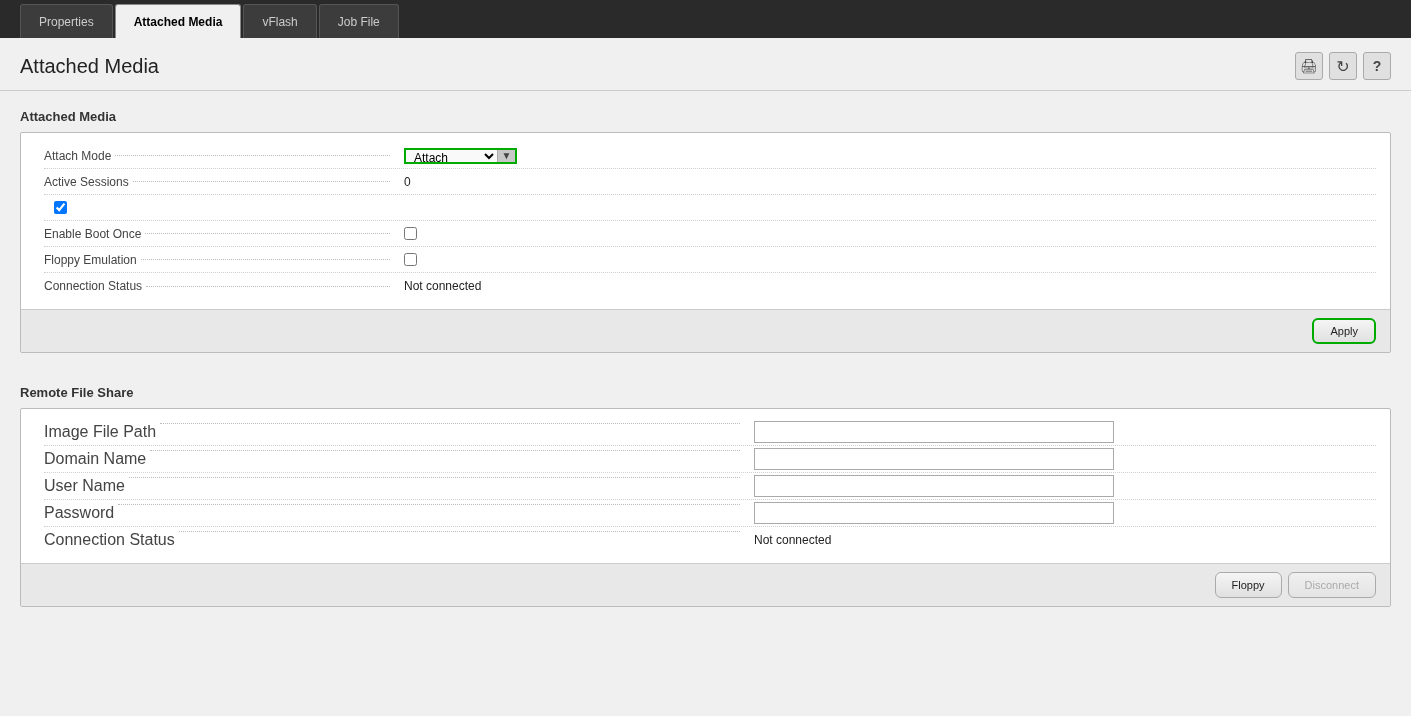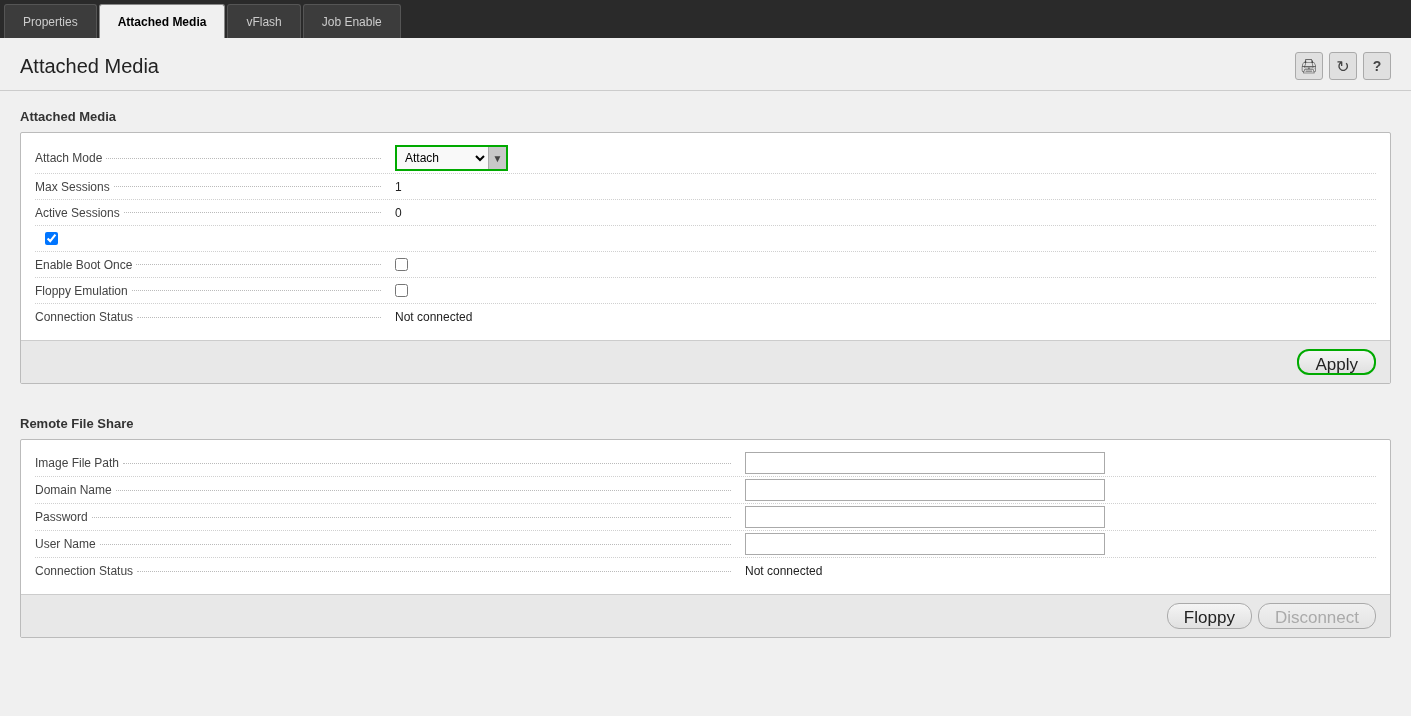--- a/index.html
+++ b/index.html
@@ -9,21 +9,21 @@
       background: #3a3a3a;
       color: #222;
     }
 
     
     .tab-bar {
       background: #2a2a2a;
       display: flex;
       align-items: stretch;
       height: 38px;
-      padding: 0 4px;
+      padding: 0 20px;
       gap: 2px;
     }
     .tab {
       padding: 0 18px;
       display: flex;
       align-items: center;
       cursor: pointer;
       font-size: 12px;
       color: #ccc;
       background: #3c3c3c;
@@ -92,20 +92,21 @@
     .section-box {
       background: #fff;
       border: 1px solid #bbb;
       border-radius: 2px;
       margin-bottom: 14px;
     }
 
     
     .form-body {
       padding: 10px 14px;
+      margin-left: 9px;
     }
     .form-row {
       display: flex;
       align-items: center;
       min-height: 26px;
       border-bottom: 1px dotted #d0d0d0;
     }
     .form-row:last-child {
       border-bottom: none;
     }
@@ -136,21 +137,21 @@
       font-size: 12px;
       color: #222;
       display: flex;
       align-items: center;
     }
     .select-wrapper {
       display: flex;
       align-items: center;
       border: 2px solid #00aa00;
       background: #f9f9f9;
-      height: 26px;
+      height: 16px;
       min-width: 90px;
     }
     .select-wrapper select {
       border: none;
       background: transparent;
       padding: 0 4px;
       font-size: 12px;
       flex: 1;
       height: 100%;
       outline: none;
@@ -178,24 +179,24 @@
     
     .action-bar {
       padding: 8px 14px;
       display: flex;
       justify-content: flex-end;
       background: #e8e8e8;
       border-top: 1px solid #ccc;
     }
     .btn {
       padding: 4px 16px;
-      font-size: 17px;
+      font-size: 11px;
       background: linear-gradient(to bottom, #f5f5f5, #e0e0e0);
       border: 1px solid #aaa;
-      border-radius: 12px;
+      border-radius: 6px;
       cursor: pointer;
       color: #222;
       min-width: 60px;
       height: 26px;
     }
     .btn:disabled {
       color: #aaa;
       cursor: default;
       background: linear-gradient(to bottom, #f0f0f0, #e4e4e4);
     }
@@ -215,25 +216,25 @@
 
     .dotted-line {
       flex: 1;
       border-bottom: 1px dotted #bbb;
       margin: 0 4px;
       height: 1px;
     }
 
     .rfs-form-label {
       display: flex;
-      align-items: center;
+      align-items: flex-start;
       width: 700px;
       flex: 0 0 700px;
       color: #444;
-      font-size: 12px;
+      font-size: 16px;
       padding: 4px 0;
     }
 
     .rfs-label-text {
       white-space: nowrap;
     }
   </style>
 </head>
 <body>
 
@@ -241,21 +242,21 @@
   <div class="tab">
     <span>Properties</span>
   </div>
   <div class="tab active">
     <span>Attached Media</span>
   </div>
   <div class="tab">
     <span>vFlash</span>
   </div>
   <div class="tab">
-    <span>Job Enable</span>
+    <span>Job File</span>
   </div>
 </div>
 
 <div class="main-content">
 
   <div class="page-header">
     <h1 class="page-title">Attached Media</h1>
     <div class="header-icons">
       <button class="icon-btn">
         <span>🖨</span>
@@ -284,27 +285,20 @@
               <select>
                 <option>Attach</option>
                 <option>Detach</option>
                 <option>Auto-Attach</option>
               </select>
               <div class="select-arrow">▼</div>
             </div>
           </div>
         </div>
 
-        <div class="form-row">
-          <div class="form-label">
-            <span class="form-label-text">Max Sessions</span>
-            <span class="dotted-line"></span>
-          </div>
-          <div class="form-value">1</div>
-        </div>
 
         <div class="form-row">
           <div class="form-label">
             <span class="form-label-text">Active Sessions</span>
             <span class="dotted-line"></span>
           </div>
           <div class="form-value">0</div>
         </div>
 
         <div class="form-row">
@@ -369,35 +363,35 @@
             <span class="rfs-label-text">Domain Name</span>
             <span class="dotted-line"></span>
           </div>
           <div class="form-value">
             <input type="text" class="rfs-input" style="">
           </div>
         </div>
 
         <div class="form-row">
           <div class="rfs-form-label">
+            <span class="rfs-label-text">User Name</span>
+            <span class="dotted-line"></span>
+          </div>
+          <div class="form-value">
+            <input type="text" class="rfs-input" style="">
+          </div>
+        </div>
+
+        <div class="form-row">
+          <div class="rfs-form-label">
             <span class="rfs-label-text">Password</span>
             <span class="dotted-line"></span>
           </div>
           <div class="form-value">
             <input type="password" class="rfs-input" style="">
-          </div>
-        </div>
-
-        <div class="form-row">
-          <div class="rfs-form-label">
-            <span class="rfs-label-text">User Name</span>
-            <span class="dotted-line"></span>
-          </div>
-          <div class="form-value">
-            <input type="text" class="rfs-input" style="">
           </div>
         </div>
 
         <div class="form-row">
           <div class="rfs-form-label">
             <span class="rfs-label-text">Connection Status</span>
             <span class="dotted-line"></span>
           </div>
           <div class="form-value">Not connected</div>
         </div>

